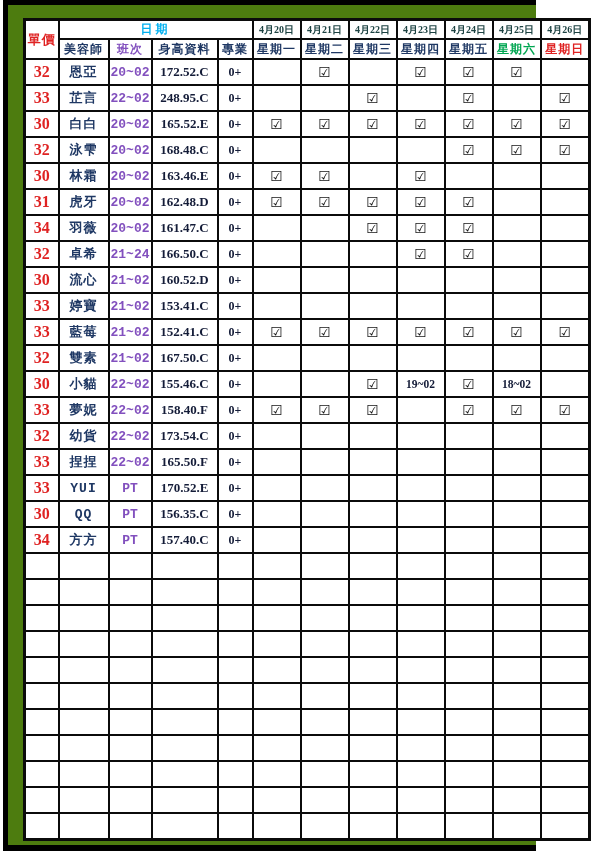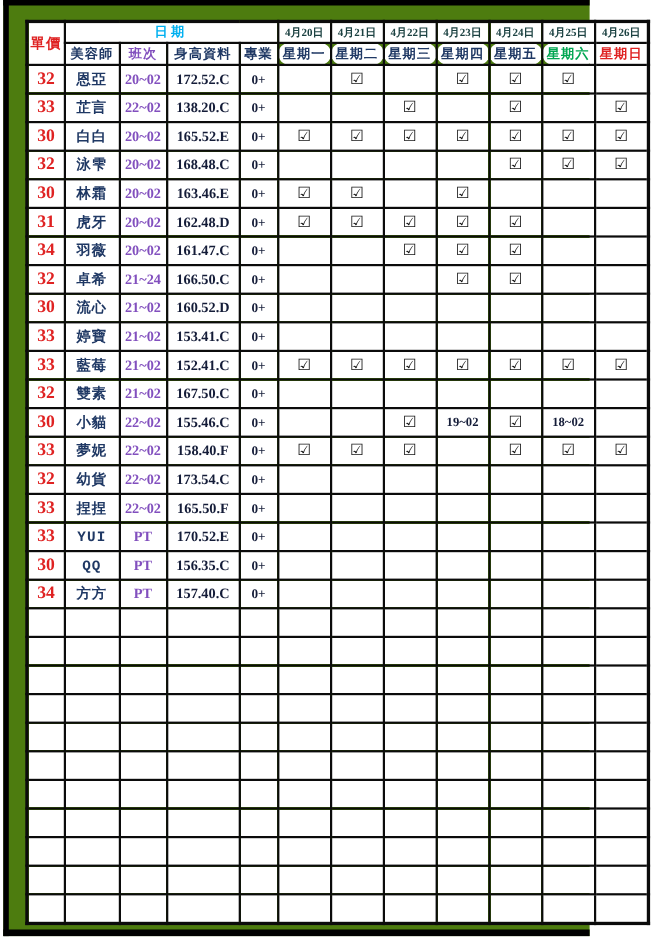--- a/index.html
+++ b/index.html
@@ -26,26 +26,26 @@
     background:#fff;padding:0;
   }
   thead tr.r-dates th{height:19px;}
   thead tr.r-labels th{height:20px;}
   tbody td{height:26px;}
   .c-price-h{color:var(--red);font-size:13px;letter-spacing:1px;}
   .c-dategroup{color:var(--cyan);font-size:12px;letter-spacing:3px;font-family:Liberation Mono, monospace;}
   .c-daydate{color:var(--dteal);font-size:10px;}
   .c-sub{color:var(--navy);font-size:12px;letter-spacing:1px;}
   .c-sub.shift{color:var(--purple);margin-top:34px;}
-  .c-weekday{color:var(--navy);font-size:12px;letter-spacing:1px;border-radius:10px;}
+  .c-weekday{color:var(--navy);font-size:12px;letter-spacing:1px;}
   .c-weekday.wd-sat{color:var(--green);}
   .c-weekday.wd-sun{color:var(--red);}
   .c-price-v{color:var(--red);font-size:16px;}
   .c-name{color:var(--navy);font-size:13px;letter-spacing:1px;font-family:Liberation Mono, monospace;}
-  .c-shift{color:var(--purple);font-size:13px;}
+  .c-shift{color:var(--purple);font-size:13px;font-family:Liberation Mono, monospace;}
   .c-info{color:var(--ink);font-size:13px;}
   .c-pro{color:var(--ink);font-size:12px;}
   .c-day.chk{color:#111;font-size:14px;font-family:"DejaVu Sans",sans-serif;font-weight:normal;}
   .c-day.daytxt{color:var(--ink);font-size:11.5px;}
 </style>
 </head>
 <body>
 
 <div class="page">
   <table class="sched">
@@ -101,21 +101,21 @@
           <td class="c-day daytxt"></td>
           <td class="c-day chk">☑</td>
           <td class="c-day chk">☑</td>
           <td class="c-day chk">☑</td>
           <td class="c-day daytxt"></td>
         </tr>
         <tr>
           <td class="c-price-v">33</td>
           <td class="c-name">芷言</td>
           <td class="c-shift">22~02</td>
-          <td class="c-info">138.20.C</td>
+          <td class="c-info">248.95.C</td>
           <td class="c-pro">0+</td>
           <td class="c-day daytxt"></td>
           <td class="c-day daytxt"></td>
           <td class="c-day chk">☑</td>
           <td class="c-day daytxt"></td>
           <td class="c-day chk">☑</td>
           <td class="c-day daytxt"></td>
           <td class="c-day chk">☑</td>
         </tr>
         <tr>

